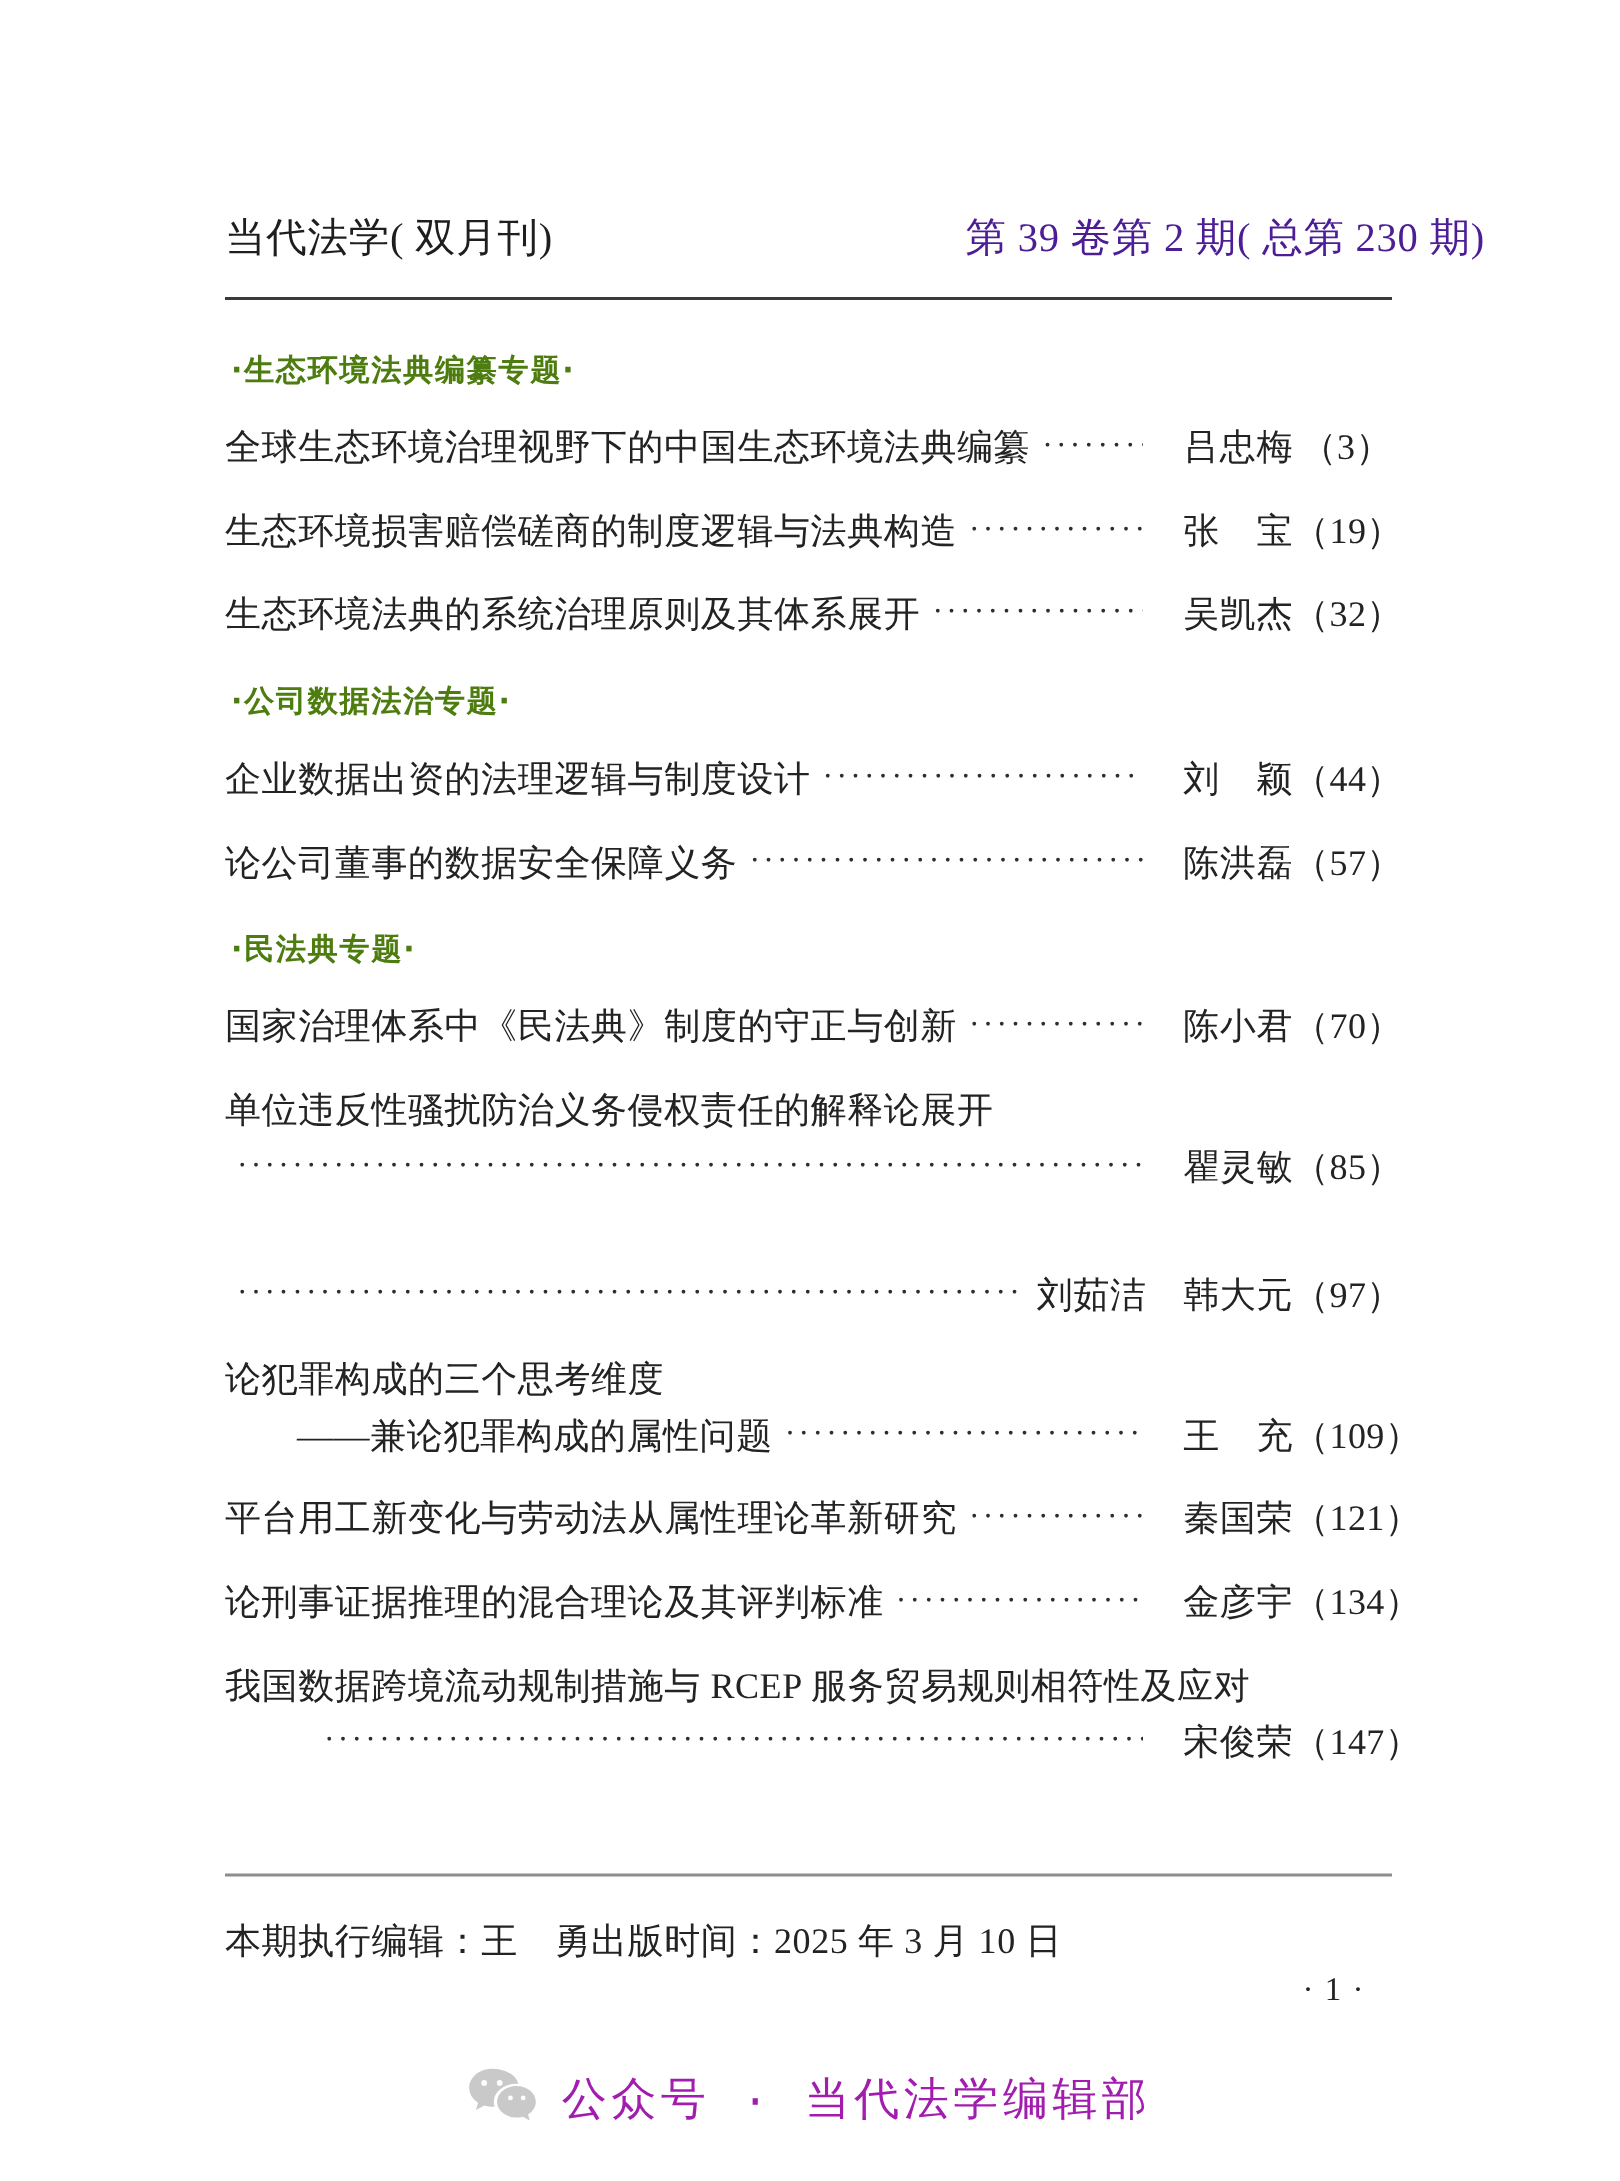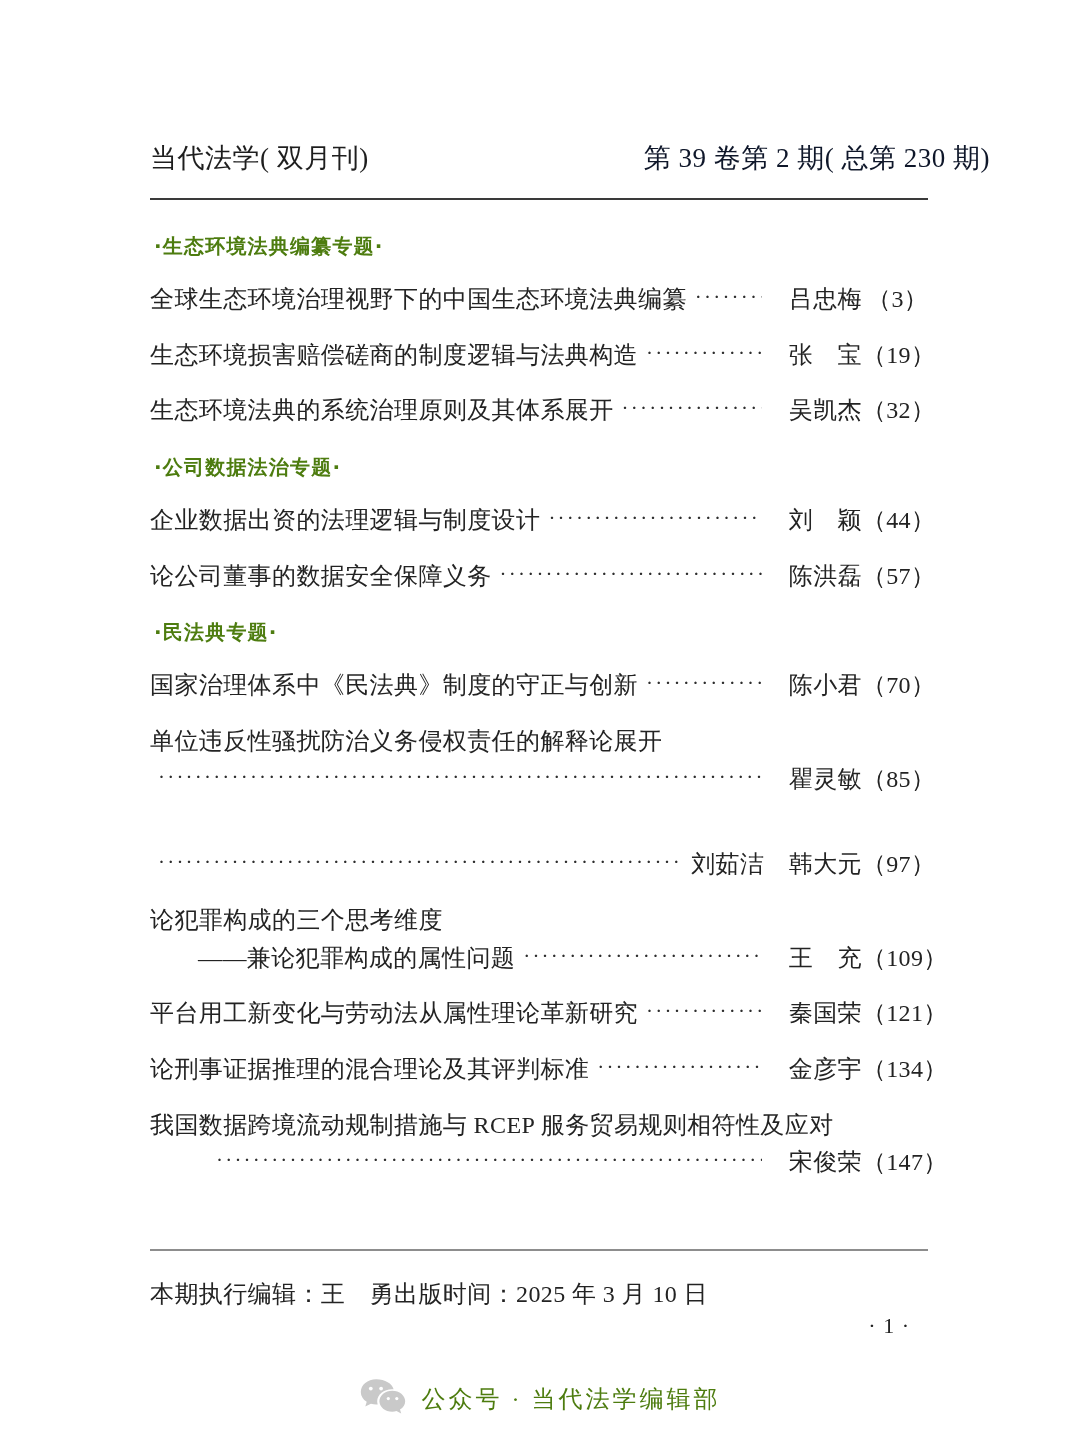--- a/index.html
+++ b/index.html
@@ -39,21 +39,21 @@
     font-size: 27px;
     letter-spacing: 0.5px;
     white-space: nowrap;
     color: #1e1e1e;
   }
   .masthead-issue {
     font-size: 27px;
     white-space: nowrap;
     margin-left: 275px;
     letter-spacing: 0.5px;
-    color: #0f172a;
+    color: #4c1d95;
   }
   .rule-top {
     position: absolute;
     top: 198px;
     left: 0;
     width: 778px;
     height: 0;
     border-top: 2.4px solid #3a3a3a;
   }
   .rule-bottom {
@@ -163,24 +163,24 @@
     top: 1378px;
     width: 1080px;
     display: flex;
     align-items: center;
     justify-content: center;
     gap: 16px;
     color: #c9c9c9;
   }
   .wechat-icon { display: block; }
   .watermark-text {
-    font-family: Liberation Serif, serif;
-    font-size: 24px;
+    font-family: Liberation Mono, monospace;
+    font-size: 30px;
     letter-spacing: 3px;
-    color: #4d7c0f;
+    color: #a21caf;
     white-space: nowrap;
   }
 </style>
 </head>
 <body>
 
 <div class="page">
 
   <div class="masthead">
     <div class="masthead-title">当代法学( 双月刊)</div>

